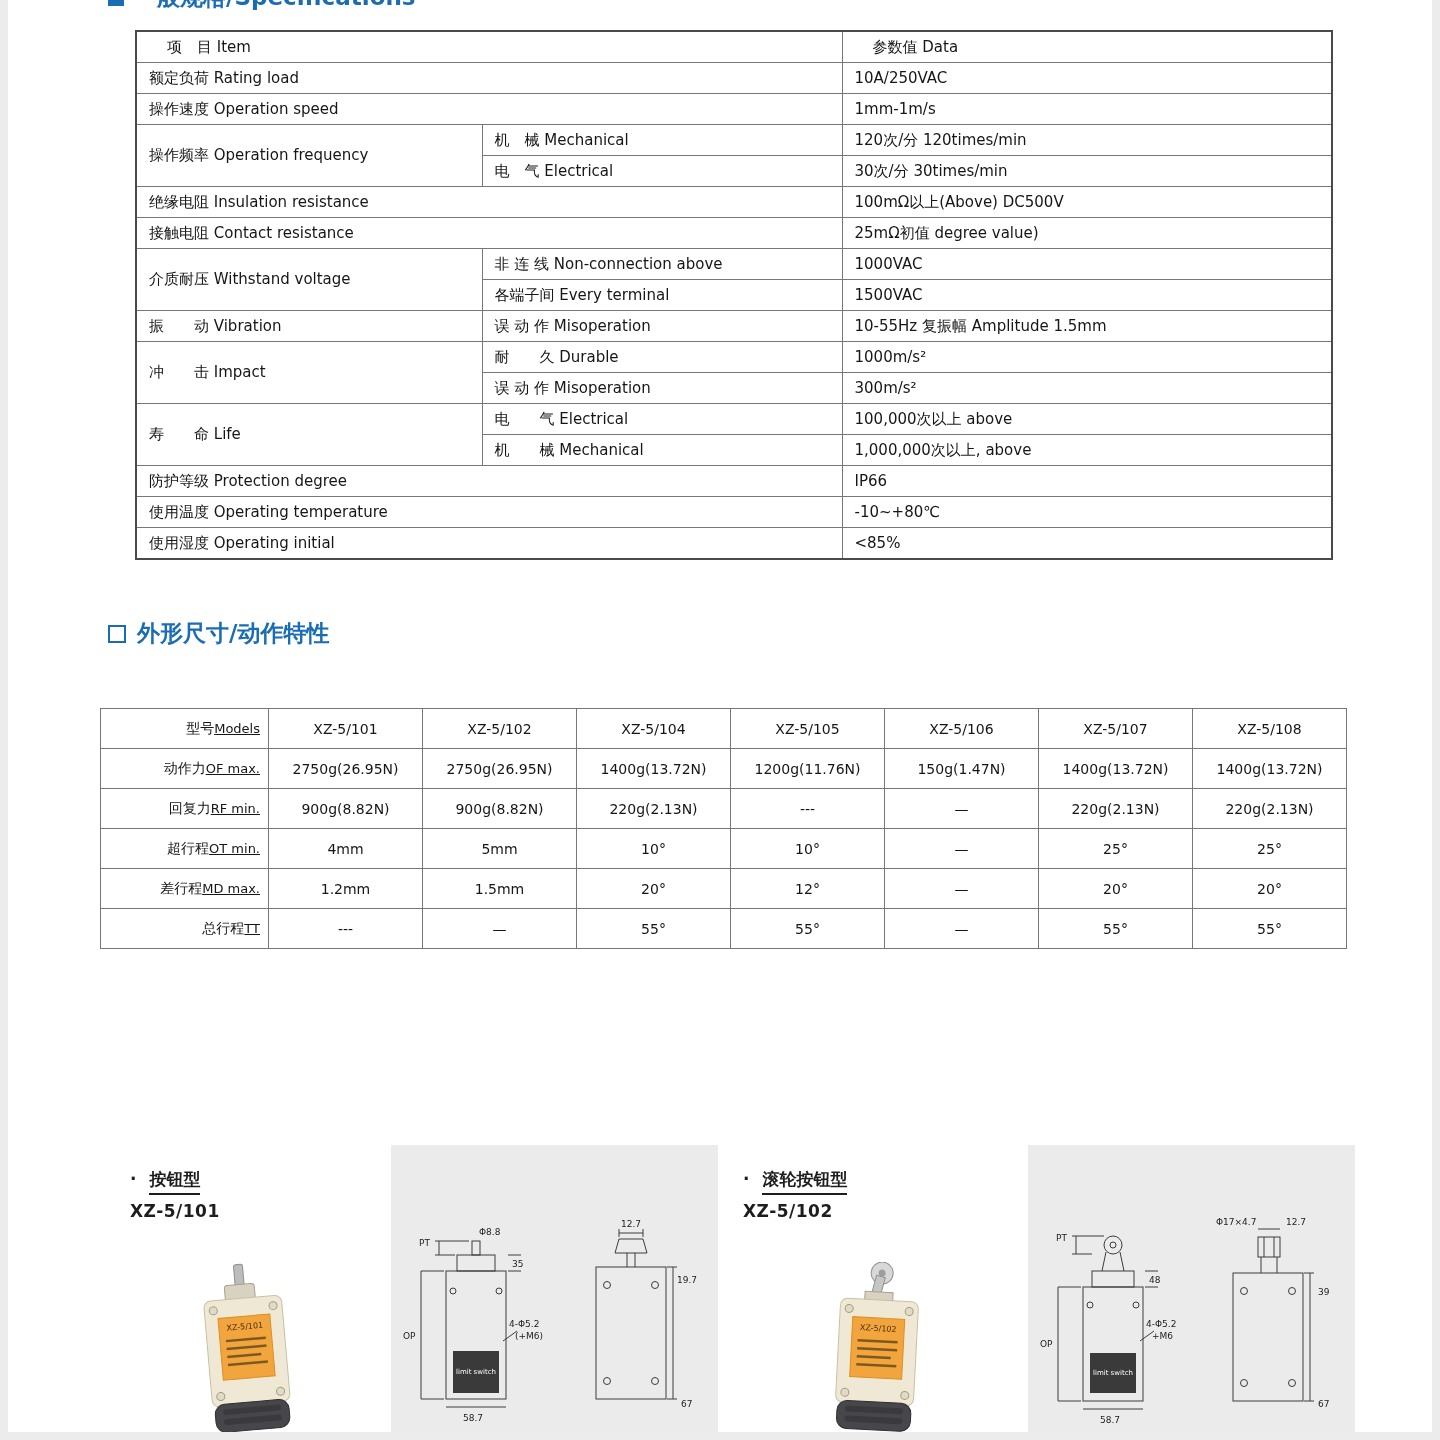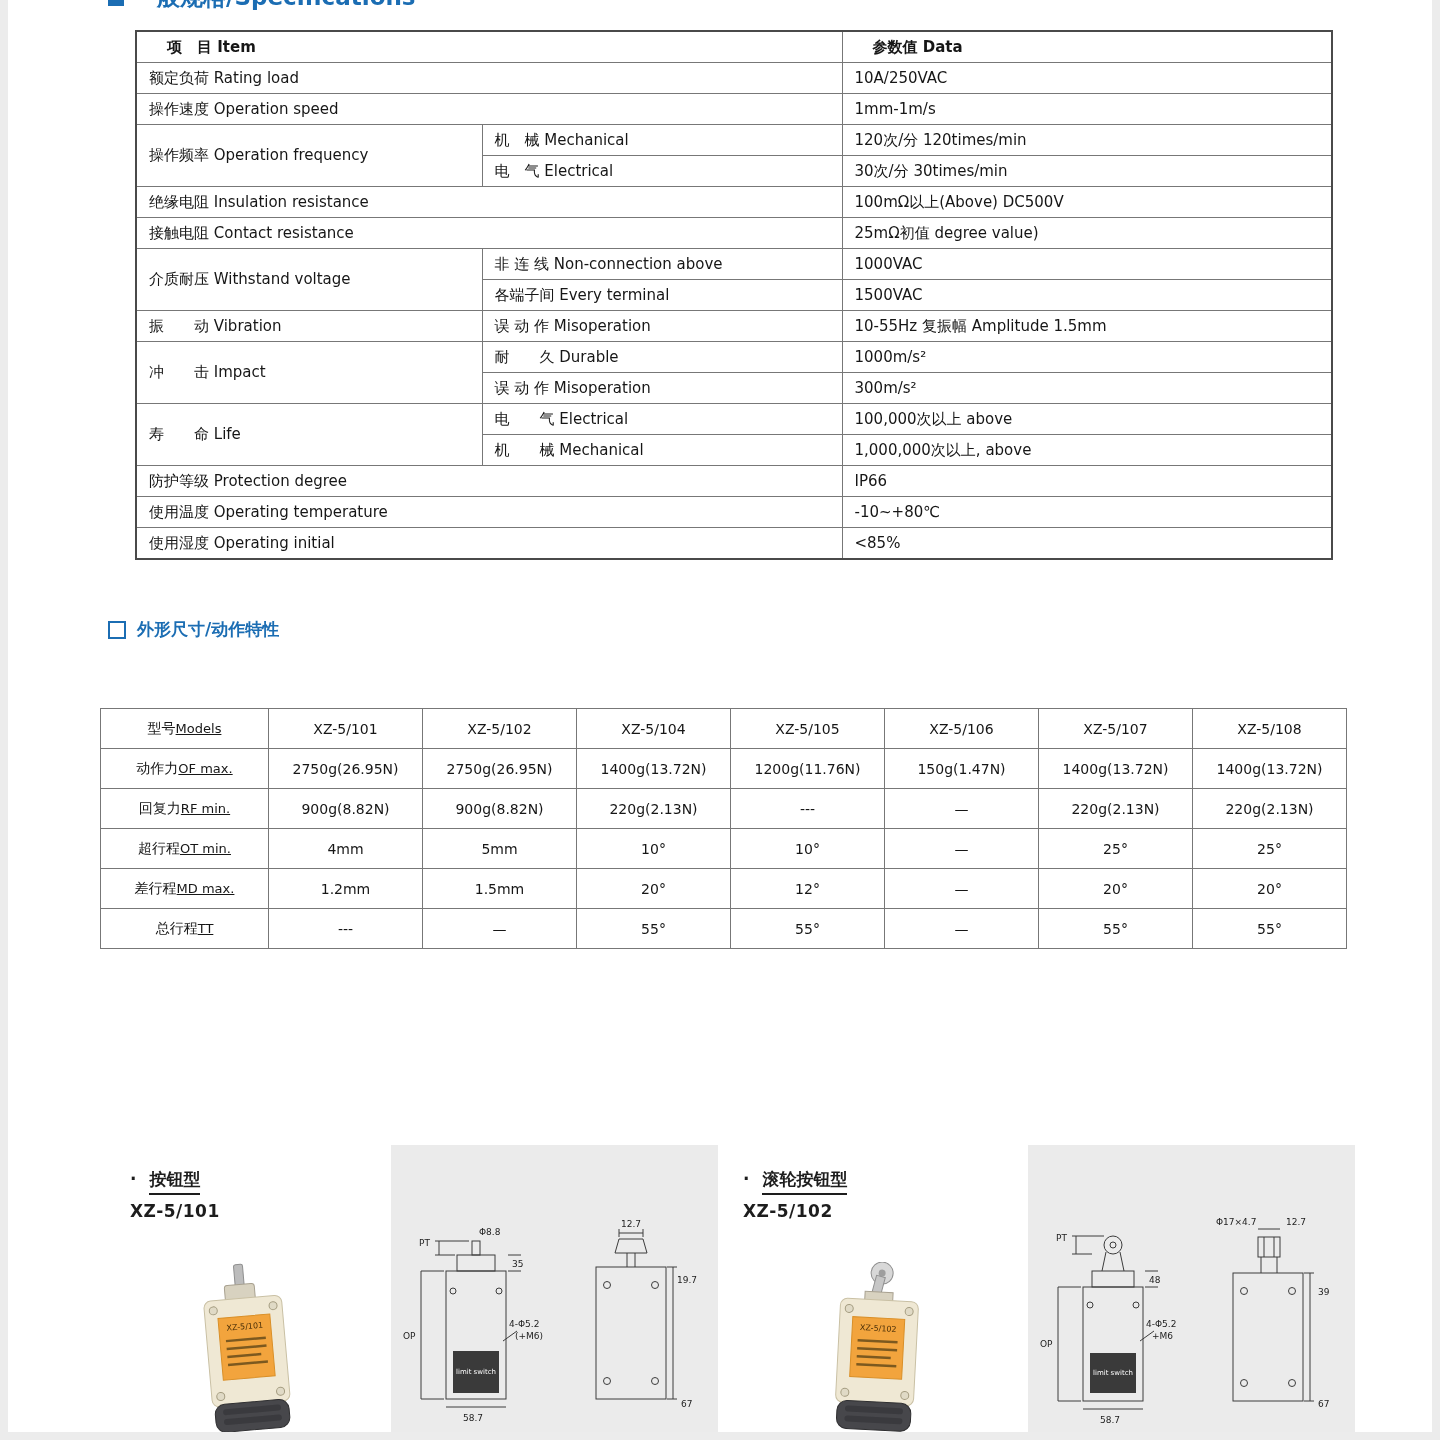--- a/index.html
+++ b/index.html
@@ -27,43 +27,43 @@
     position:absolute; left:127px; top:30px;
     border-collapse:collapse; table-layout:fixed;
     border:2px solid #4a4a4a;
   }
   table.spec th, table.spec td {
     border:1px solid #777; height:30px;
     font-size:15px; font-weight:500; color:#161616;
     padding:0 12px; text-align:left; vertical-align:middle;
     white-space:nowrap; overflow:hidden;
   }
-  table.spec th { font-weight:700;padding-left:30px; }
+  table.spec th { font-weight:400;padding-left:30px; }
 
   
   .sect-heading {
     position:absolute; left:100px; top:618px;
     display:flex; align-items:center; gap:11px;
-    font-size:17px; font-weight:700; color:#1b6db3; white-space:nowrap;
+    font-size:23px; font-weight:700; color:#1b6db3; white-space:nowrap;
   }
   .sq-outline { width:14px; height:14px; border:2px solid #1b6db3; display:inline-block; }
 
   
   table.dims {
     position:absolute; left:92px; top:708px;
     border-collapse:collapse; table-layout:fixed;
     border:1px solid #6e6e6e;
   }
   table.dims td {
     border:1px solid #777; height:39px;
     font-size:14px; color:#161616; text-align:center; vertical-align:middle;
     white-space:nowrap; overflow:hidden; padding:0 2px;
   }
   table.dims td.first { padding:0 8px; }
-  .split { display:flex; justify-content:center; align-items:center; }
+  .split { display:flex; justify-content:flex-end; align-items:center; }
   .split .cn { font-size:14px; }
   .split .ab { font-size:13px;text-decoration:underline; }
 
   
   .fig-cap { position:absolute; font-size:17px; font-weight:700; color:#1d1d1d; }
   .fig-line1 { display:flex; align-items:baseline; gap:5px; }
   .fig-cn { border-bottom:2px solid #1d1d1d; padding-bottom:2px;margin-left:8px; }
   .fig-model { margin-top:6px; letter-spacing:0.5px; }
 
   svg.panel { position:absolute; display:block; }

